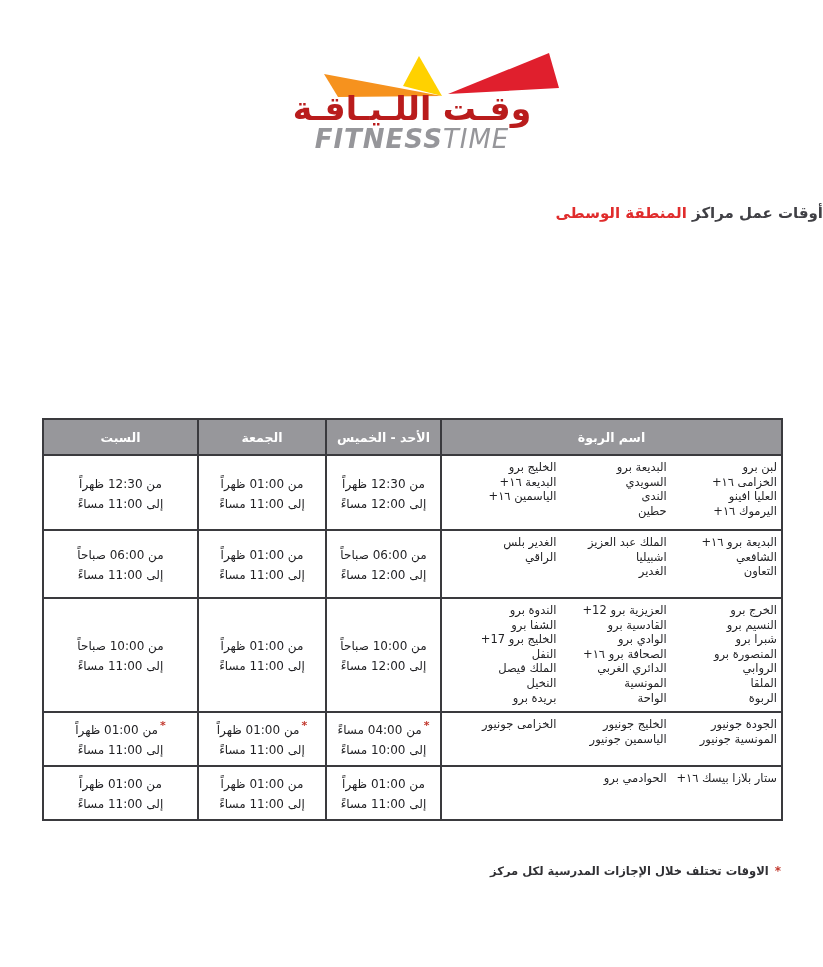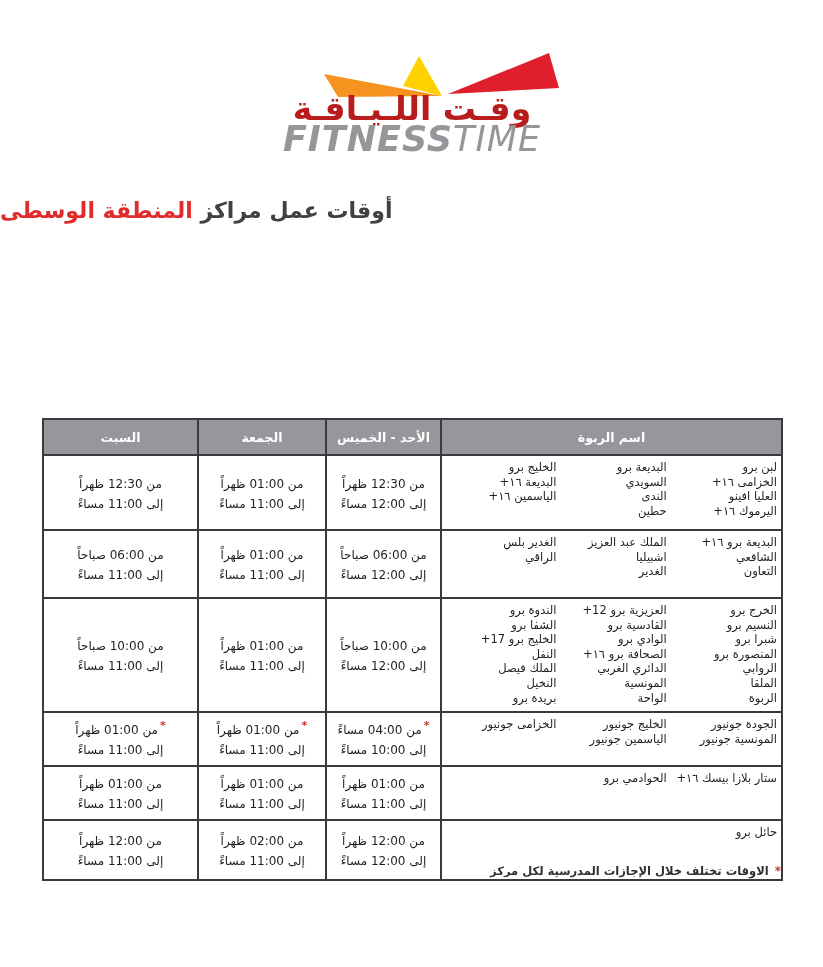--- a/index.html
+++ b/index.html
@@ -8,29 +8,29 @@
     font-family:"DejaVu Sans", sans-serif;overflow:hidden;
   }
   
   .logo{position:absolute;left:245px;top:50px;width:334px;height:120px;text-align:center;}
   .logo svg{display:block;margin:0 auto;}
   .logo-ar{
     direction:rtl;color:#b91c1c;font-size:33px;font-weight:bold;
     letter-spacing:0px;line-height:34px;margin-top:-10px;
   }
   .logo-en{
-    color:#96969a;font-size:35px;font-style:italic;letter-spacing:1px;
+    color:#96969a;font-size:26px;font-style:italic;letter-spacing:1px;
     line-height:30px;margin-top:-2px;white-space:nowrap;
   }
   .logo-en .heavy{font-weight:800;}
   .logo-en .light{font-weight:normal;}
   
   .title{
-    position:absolute;top:198px;left:0;width:100%;text-align:left;direction:rtl;
-    font-size:22px;font-weight:bold;color:#404045;
+    position:absolute;top:204px;left:0;width:100%;text-align:right;direction:rtl;
+    font-size:15px;font-weight:bold;color:#404045;
   }
   .title .hl{color:#e02c2c;}
   
   .schedule{position:absolute;left:42px;top:418px;}
   table{border-collapse:collapse;direction:rtl;table-layout:fixed;width:739px;}
   th,td{border:2px solid #3a3a3e;padding:4px;}
   th{
     background:#97979b;color:#ffffff;font-size:12.5px;font-weight:bold;height:26px;
   }
   td{vertical-align:middle;}
@@ -195,35 +195,20 @@
             <div class="ccol"></div>
           </div>
         </td>
         <td class="time-cell"><span class="time-inline">من 01:00 ظهراً
 إلى 11:00 مساءً</span></td>
         <td class="time-cell"><span class="time-inline">من 01:00 ظهراً
 إلى 11:00 مساءً</span></td>
         <td class="time-cell"><span class="time-inline">من 01:00 ظهراً
 إلى 11:00 مساءً</span></td>
       </tr>
-      <tr class="r6">
-        <td class="centers-cell">
-          <div class="centers">
-            <div class="ccol">حائل برو</div>
-            <div class="ccol"></div>
-            <div class="ccol"></div>
-          </div>
-        </td>
-        <td class="time-cell"><span class="time-inline">من 12:00 ظهراً
-إلى 12:00 مساءً</span></td>
-        <td class="time-cell"><span class="time-inline">من 02:00 ظهراً
-إلى 11:00 مساءً</span></td>
-        <td class="time-cell"><span class="time-inline">من 12:00 ظهراً
-إلى 11:00 مساءً</span></td>
-      </tr>
     </tbody>
   </table>
 </div>
 
 <div class="footnote">
   <span class="ast">*</span>
   <span>الاوقات تختلف خلال الإجازات المدرسية لكل مركز</span>
 </div>
 
 </body></html>

